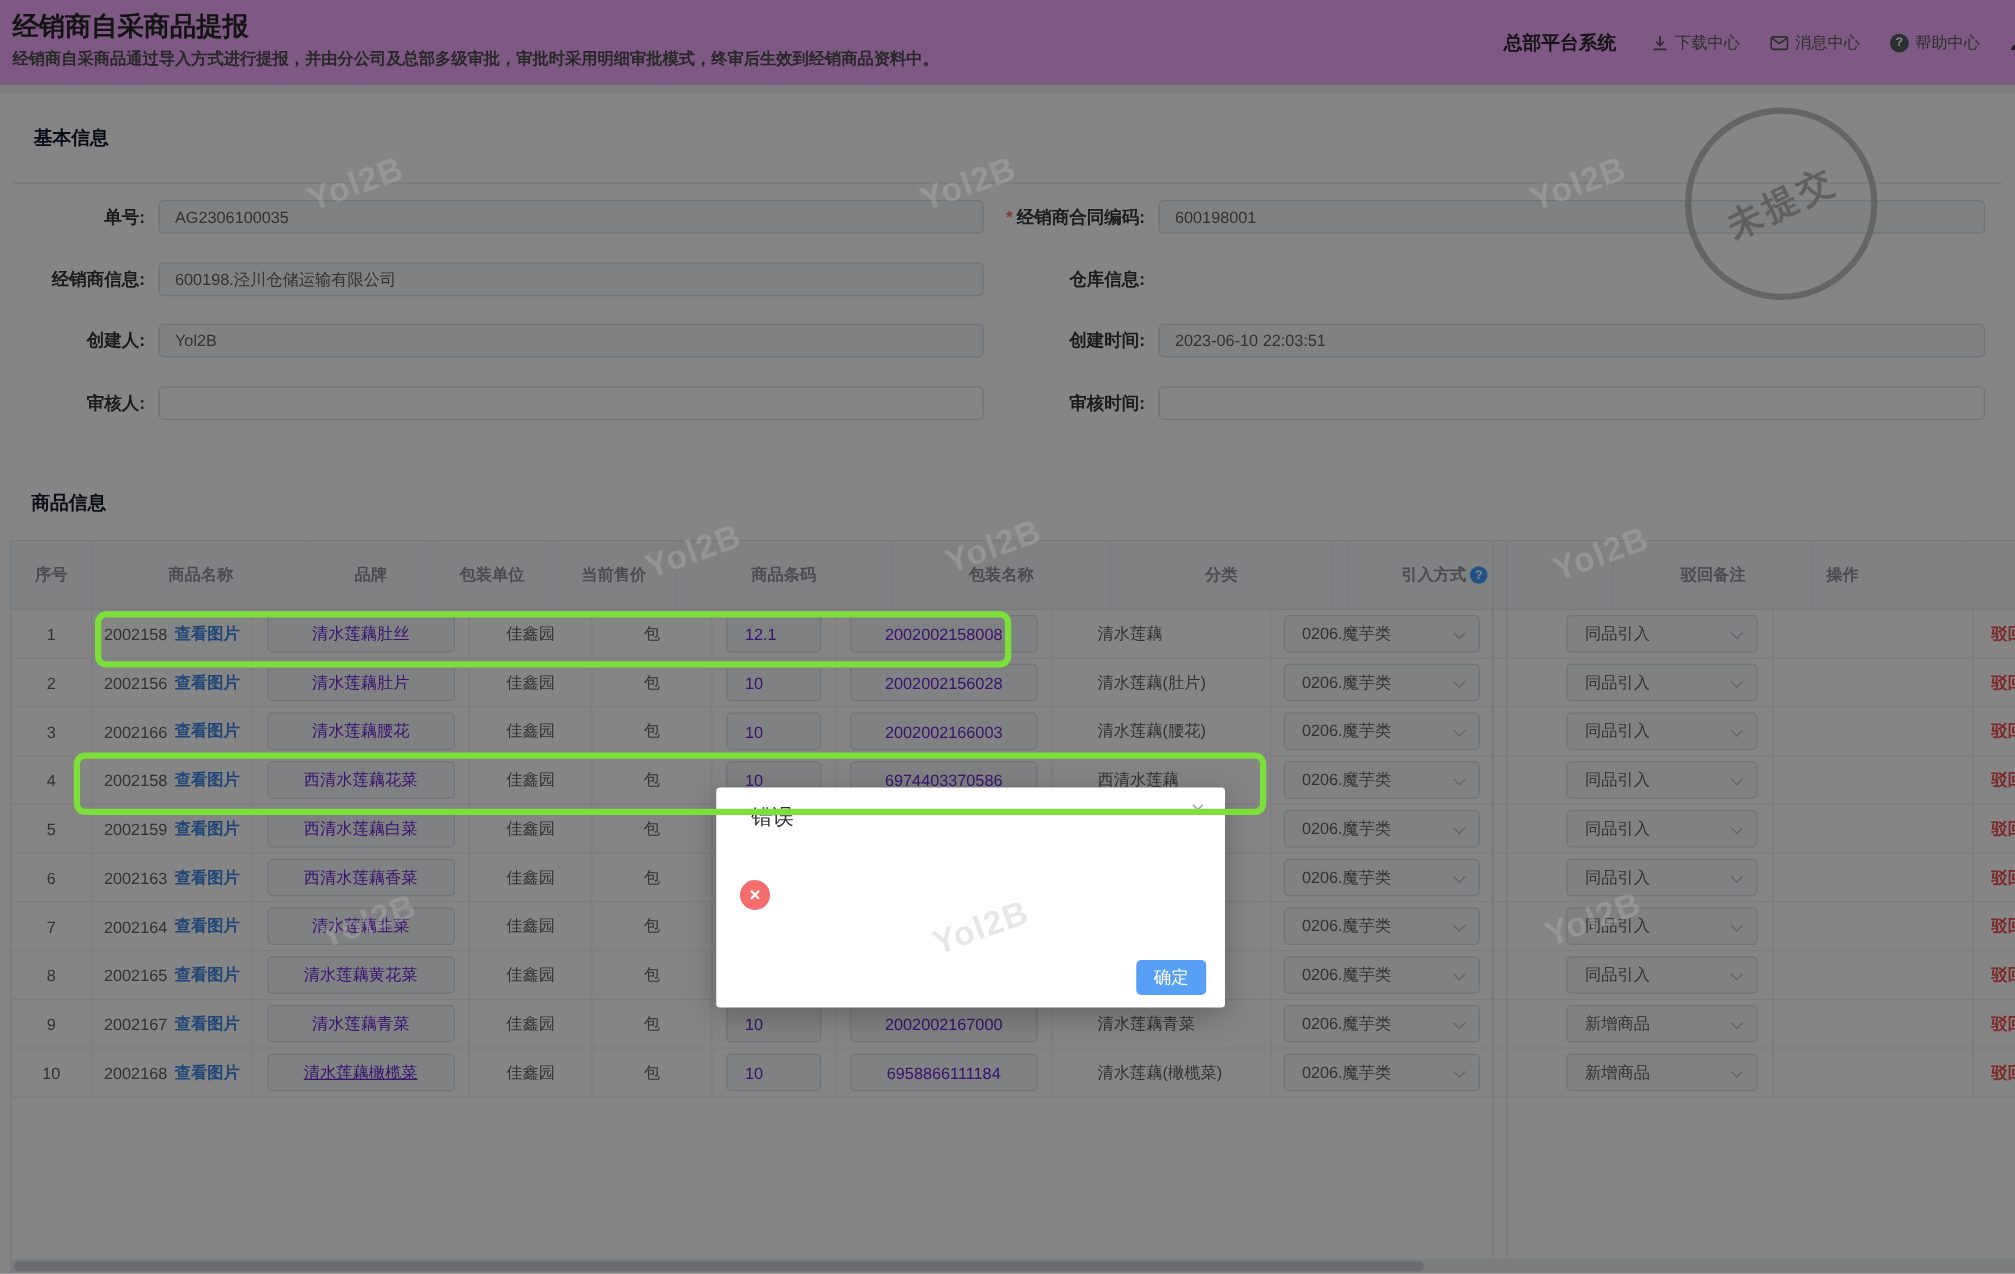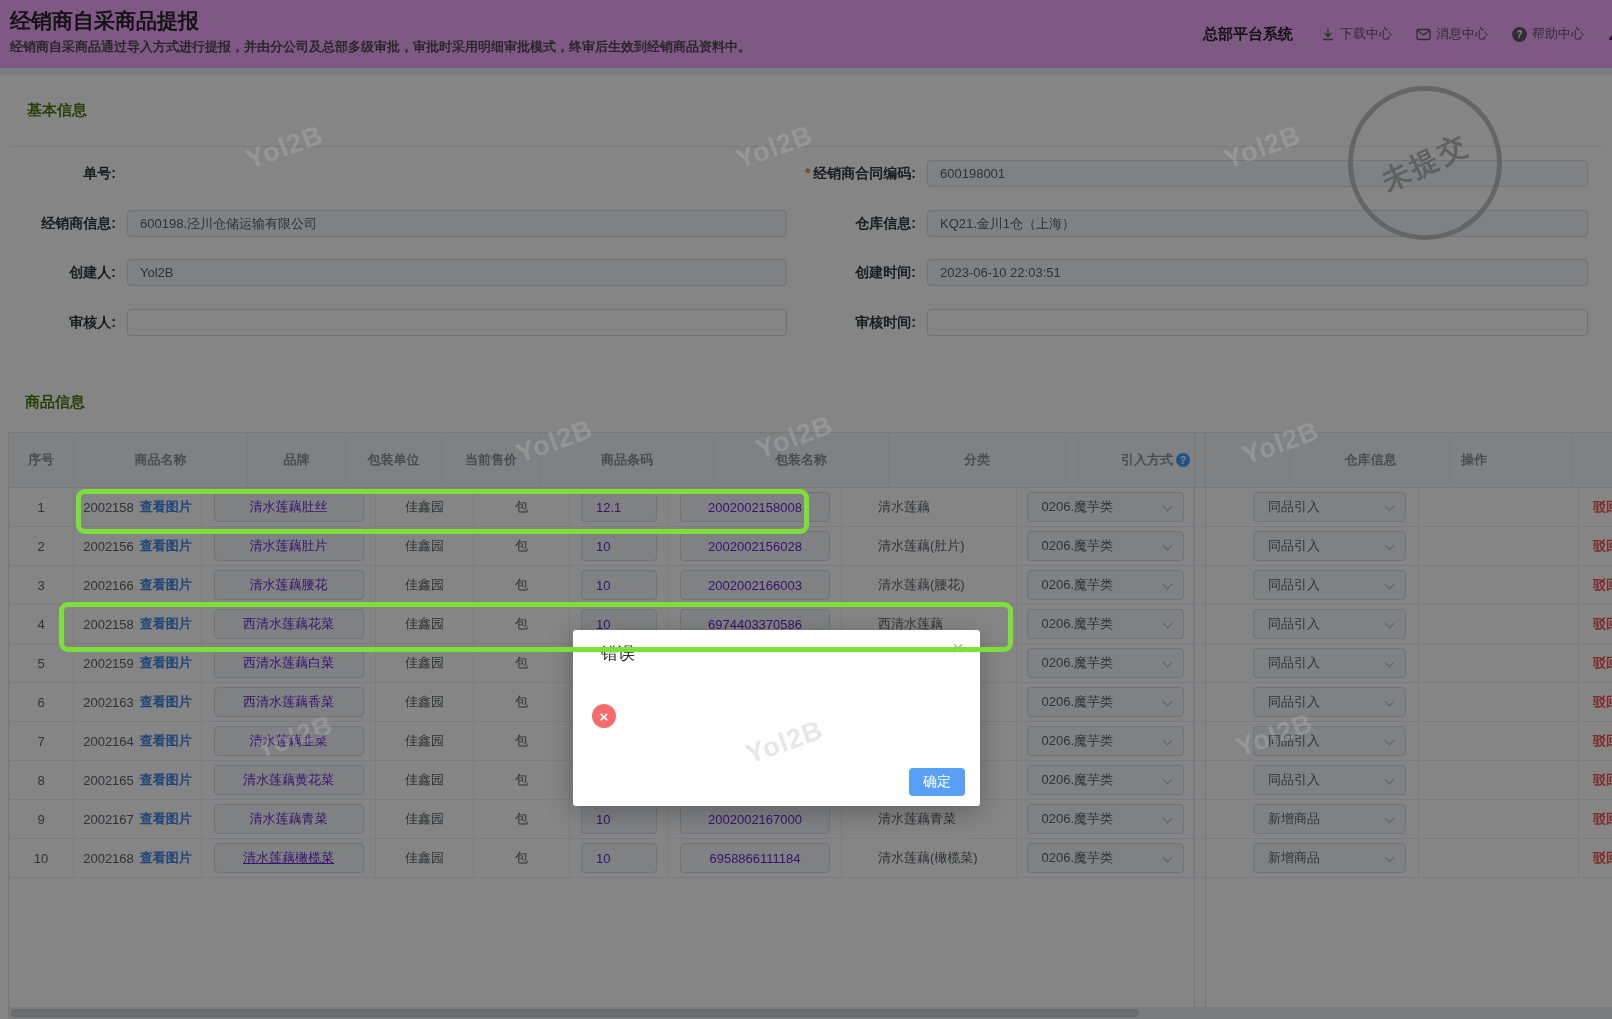--- a/index.html
+++ b/index.html
@@ -11,21 +11,21 @@
   .page-title{position:absolute;left:10px;top:7px;font-size:21px;font-weight:700;color:#262626;}
   .page-subtitle{position:absolute;left:10px;top:38px;font-size:13px;font-weight:600;color:#4d4d4d;}
   .tb-nav{position:absolute;left:1203px;top:0;height:68px;display:flex;align-items:center;gap:24px;white-space:nowrap;}
   .sys{font-size:15px;font-weight:700;color:#262626;margin-right:4px;}
   .nav-item{display:inline-flex;align-items:center;gap:5px;color:#595959;font-size:13px;cursor:pointer;}
   .nav-item svg{display:block;}
   .qhelp{display:inline-flex;align-items:center;justify-content:center;width:15px;height:15px;border-radius:50%;
          background:#555a60;color:#fff;font-size:10px;font-weight:700;}
   
   .card{position:absolute;left:0;top:75px;width:1612px;height:944px;background:#ffffff;}
-  .sec-title{position:absolute;font-size:15px;font-weight:700;color:#4d7c0f;}
+  .sec-title{position:absolute;font-size:15px;font-weight:700;color:#0f172a;}
   .sec-divider{position:absolute;left:10px;right:10px;top:71px;border-top:1px solid #e7eaef;}
   .form-row{position:absolute;left:0;width:1612px;height:27px;}
   .f-label{position:absolute;top:0;height:27px;line-height:27px;text-align:right;font-size:14px;font-weight:600;color:#33363b;}
   .star{color:#f56c6c;margin-right:3px;font-weight:700;}
   .f-input{position:absolute;top:0;height:27px;line-height:25px;border:1px solid #d9dce3;border-radius:4px;
            padding-left:12px;font-size:13px;color:#606266;overflow:hidden;white-space:nowrap;}
   .f-input.filled{background:#f5f7fa;}
   .f-input.empty{background:#ffffff;}
   
   .stamp{position:absolute;left:1348px;top:11px;width:154px;height:154px;border:5px solid rgba(186,186,186,.9);
@@ -112,28 +112,28 @@
       </span>
     </div>
   </div>
 
   <div class="card">
     <div class="sec-title" style="left:27px;top:26px;">基本信息</div>
     <div class="sec-divider"></div>
 
     <div class="form-row" style="top:85px;">
       <span class="f-label" style="left:0;width:116px;">单号:</span>
+      <span class="f-input filled" style="left:127px;width:660px;">AG2306100035</span>
       <span class="f-label" style="left:770px;width:146px;"><span class="star">*</span><span>经销商合同编码:</span></span>
       <span class="f-input filled" style="left:927px;width:661px;">600198001</span>
     </div>
     <div class="form-row" style="top:135px;">
       <span class="f-label" style="left:0;width:116px;">经销商信息:</span>
       <span class="f-input filled" style="left:127px;width:660px;">600198.泾川仓储运输有限公司</span>
       <span class="f-label" style="left:770px;width:146px;">仓库信息:</span>
-      <span class="f-input filled" style="left:927px;width:661px;">KQ21.金川1仓（上海）</span>
     </div>
     <div class="form-row" style="top:184px;">
       <span class="f-label" style="left:0;width:116px;">创建人:</span>
       <span class="f-input filled" style="left:127px;width:660px;">Yol2B</span>
       <span class="f-label" style="left:770px;width:146px;">创建时间:</span>
       <span class="f-input filled" style="left:927px;width:661px;">2023-06-10 22:03:51</span>
     </div>
     <div class="form-row" style="top:234px;">
       <span class="f-label" style="left:0;width:116px;">审核人:</span>
       <span class="f-input empty" style="left:127px;width:660px;"></span>
@@ -172,21 +172,21 @@
           </div>
           <div class="td th" style="width: 177px;">
             <span>分类</span>
           </div>
           <div class="td th" style="width: 12px;"></div>
           <div class="td th hintro" style="width: 213px;">
             <span>引入方式</span>
             <span class="qicon">?</span>
           </div>
           <div class="td th" style="width: 160px;">
-            <span>仓库信息</span>
+            <span>驳回备注</span>
           </div>
           <div class="td th hact" style="width: 122px;">
             <span>操作</span>
           </div>
         </div>
       <div class="tbody">
           <div class="tr">
             <div class="td" style="width: 65px;">
               <span>1</span>
             </div>

